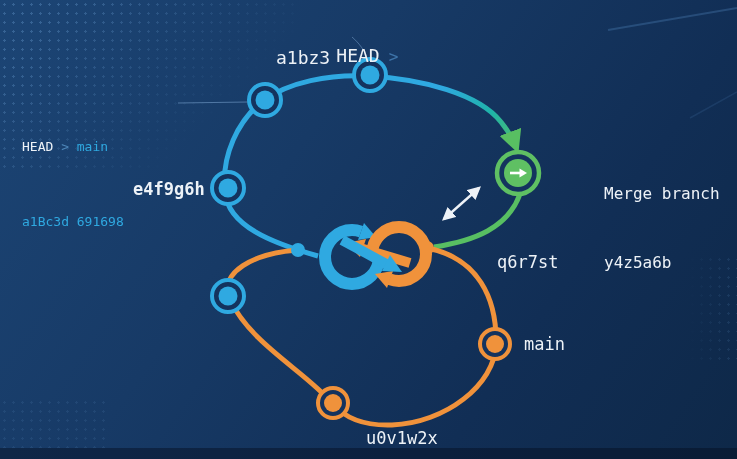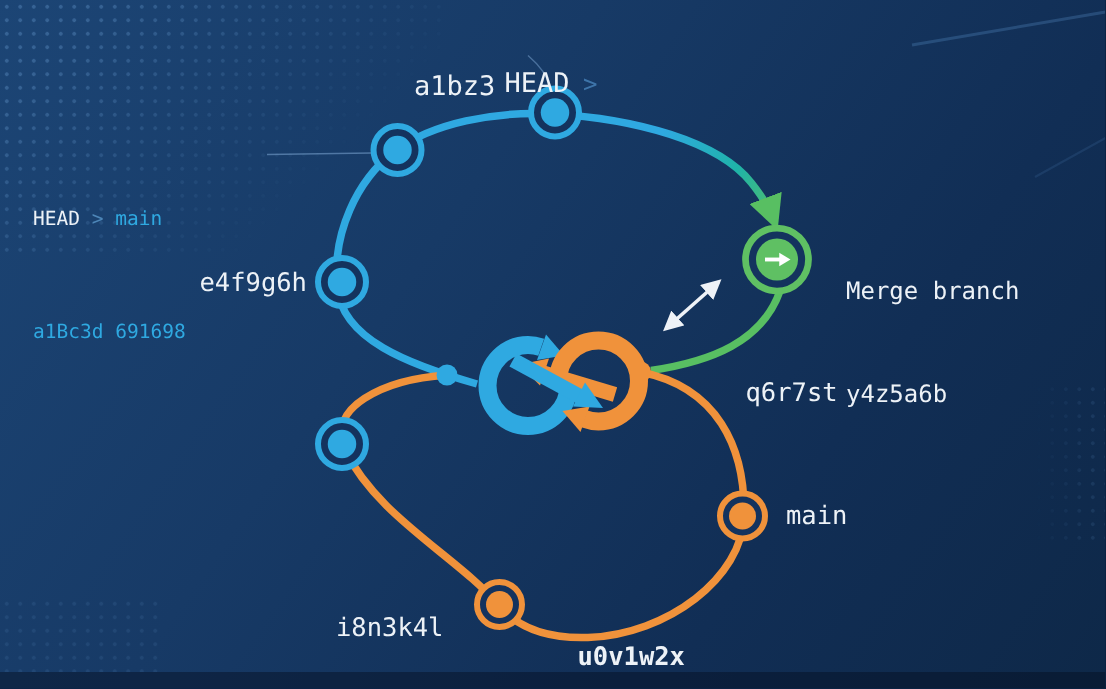--- a/index.html
+++ b/index.html
@@ -25,21 +25,21 @@
   .bottom-band{left:0;top:448px;width:737px;height:11px;background:rgba(4,14,30,0.45);}
   svg{position:absolute;left:0;top:0;}
   .lbl{position:absolute;color:#edf2f7;white-space:pre;}
   .f17{font-size:17px;}
   .f16{font-size:16px;}
   .f18{font-size:18px;}
   .f19{font-size:13px;line-height:25px;}
   .cyan{color:#2fa9e1;}
   .dim{color:#4d86b8;}
   .faint-ptr{color:rgba(95,165,225,0.55);margin-left:9px;font-size:16px;}
-  .merge-lbl{line-height:23px;}
+  .merge-lbl{line-height:23px;margin-left:40px;}
 </style>
 </head>
 <body>
 
 <div id="stage">
 
   <div class="deco dots dots-tl"></div>
   <div class="deco dots dots-r"></div>
   <div class="deco dots dots-bl"></div>
   <div class="deco bottom-band"></div>
@@ -127,23 +127,22 @@
   <div class="lbl f18" style="left:293px;top:24px;">
     <span>HEAD</span><span class="faint-ptr">&gt;</span>
   </div>
   <div class="lbl f18" style="left:276px;top:47px;">a1bz3</div>
 
   <div class="lbl f19" style="left:22px;top:84px;">
     <div><span>HEAD</span><span class="dim"> &gt; </span><span class="cyan">main</span></div>
     <div class="cyan">a1Bc3d 691698</div>
   </div>
 
-  <div class="lbl f17" style="left:133px;top:179px;">e4f9g6h</div>
-  <div class="lbl f17" style="left:224px;top:409px;">i8n3k4l</div>
-  <div class="lbl f17" style="left:385px;top:428px;font-weight:bold;">u0v1w2x</div>
+  <div class="lbl f17" style="left:133px;top:179px;font-weight:bold;">e4f9g6h</div>
+  <div class="lbl f17" style="left:366px;top:428px;">u0v1w2x</div>
   <div class="lbl f17" style="left:524px;top:334px;">main</div>
   <div class="lbl f17" style="left:497px;top:252px;">q6r7st</div>
 
   <div class="lbl f16 merge-lbl" style="left:564px;top:136px;">
     <div>Merge branch</div>
     <div>y4z5a6b</div>
   </div>
 
 </div>
 

